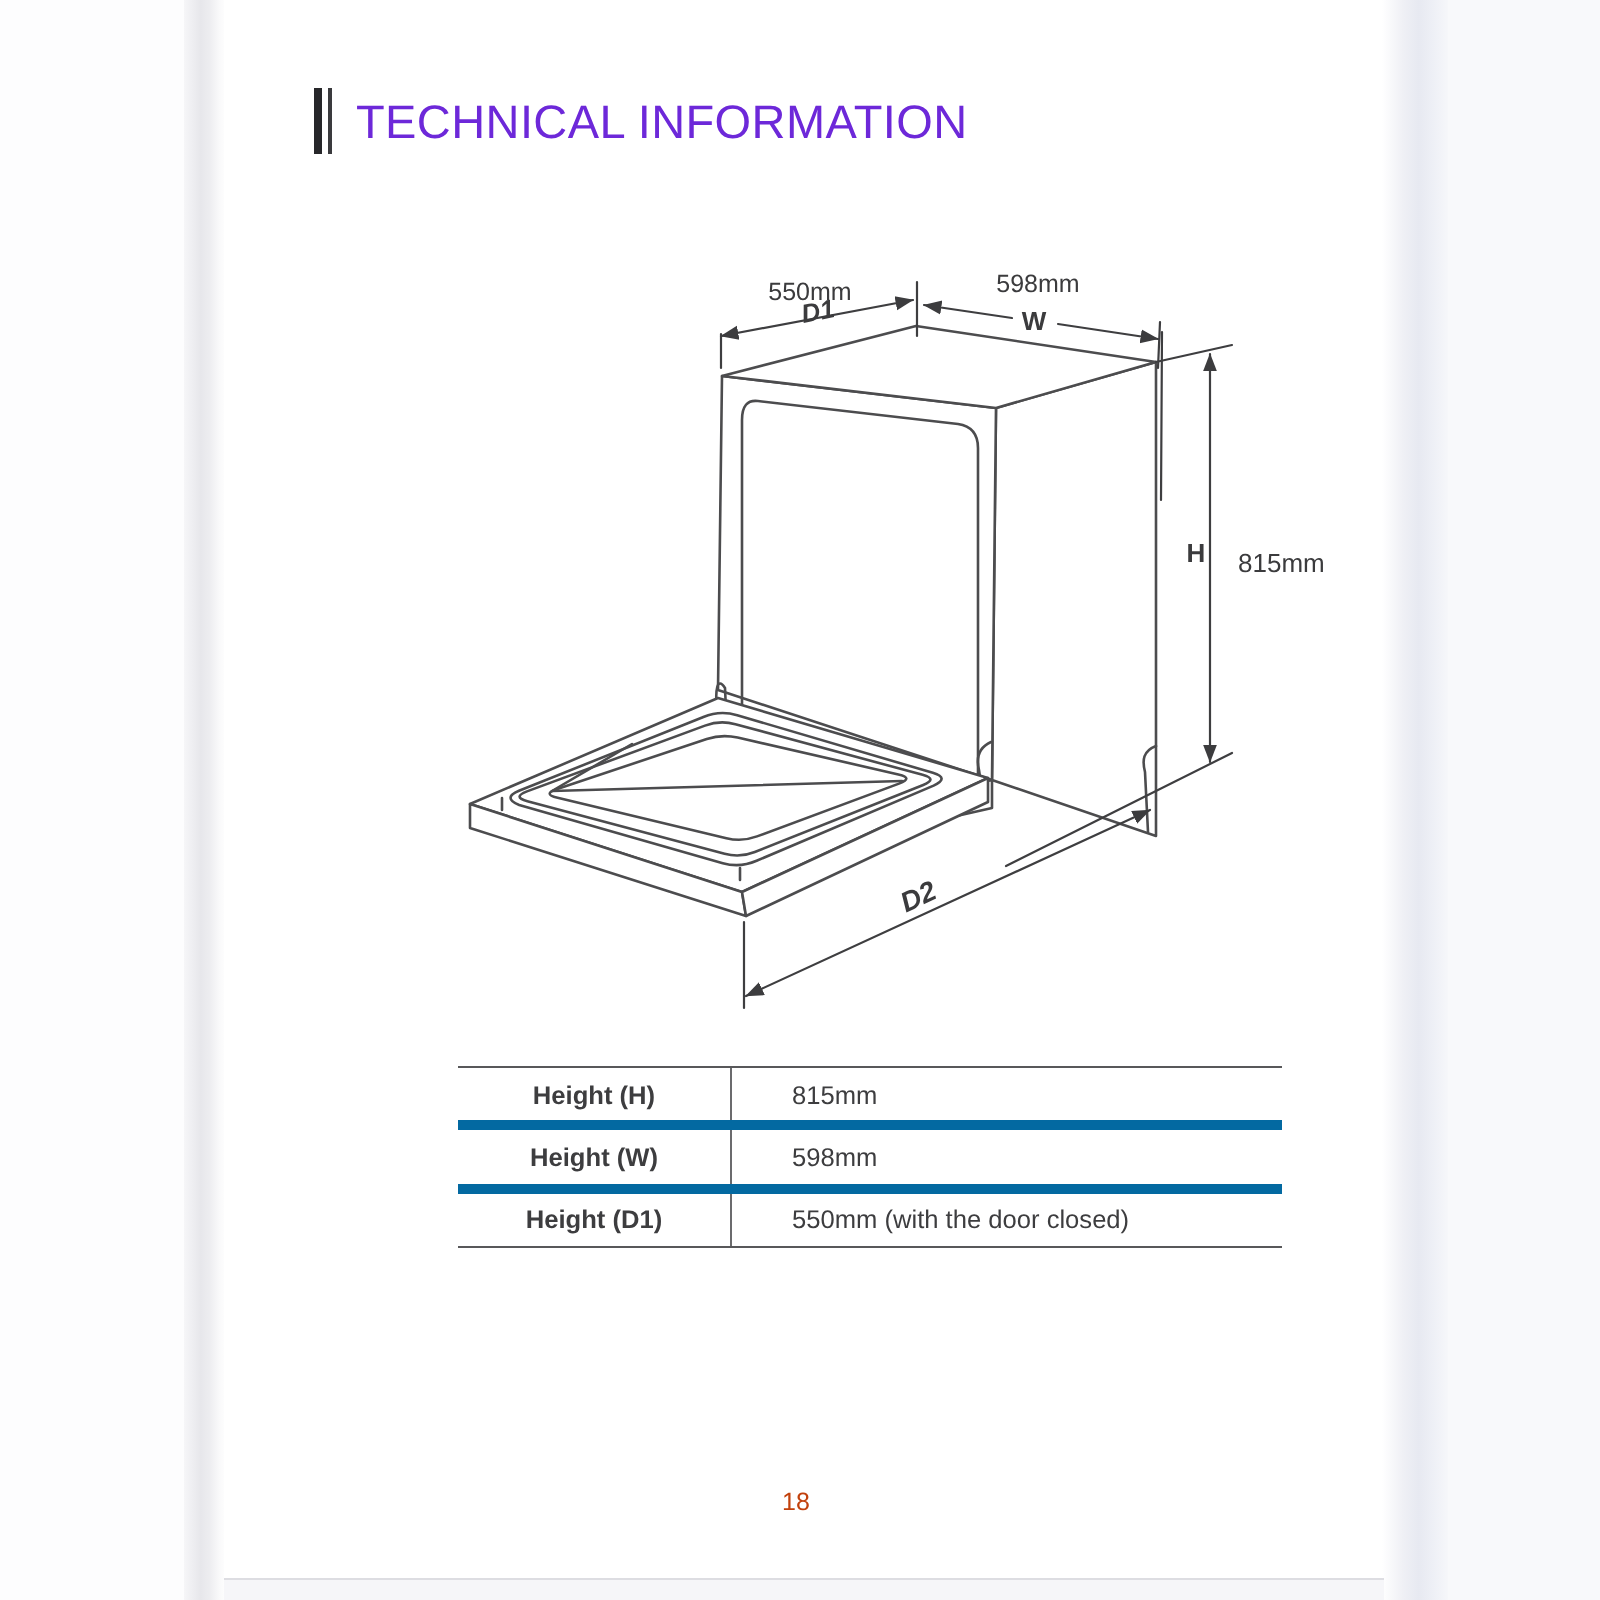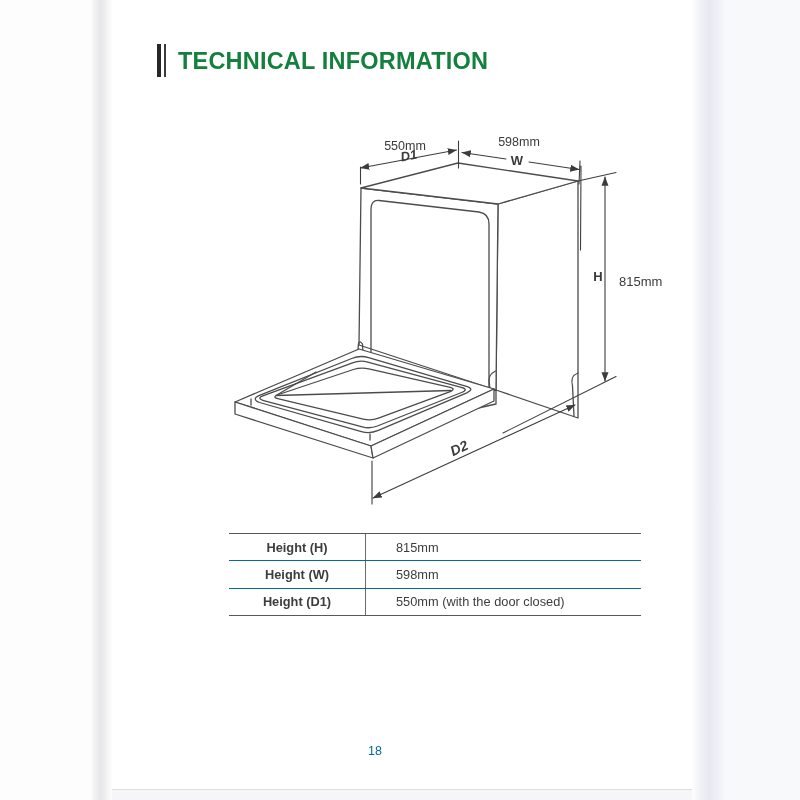--- a/index.html
+++ b/index.html
@@ -11,34 +11,34 @@
     background:linear-gradient(to right,#f6f6f8 0%,#e7e7eb 38%,#ededf0 58%,#fafafb 82%,#ffffff 100%);}
   .edge-right{position:absolute;left:691px;top:0;width:33px;height:800px;
     background:linear-gradient(to right,#ffffff 0%,#eff0f5 32%,#e7e9f1 55%,#eef0f6 78%,#f6f7fa 100%);}
   .outside-right{position:absolute;left:724px;top:0;width:76px;height:800px;background:#f8f9fb;}
   .page-bottom{position:absolute;left:112px;top:789px;width:580px;height:11px;
     background:#f6f6f9;border-top:1px solid #dddde2;}
   
   .title-block{position:absolute;left:157px;top:44px;display:flex;align-items:flex-start;}
   .bar-thick{display:inline-block;width:4px;height:33px;background:#27272a;}
   .bar-thin{display:inline-block;width:2px;height:33px;background:#3a3a3d;margin-left:3px;}
-  .page-title{margin:0 0 0 12px;font-size:23.5px;font-weight:700;letter-spacing:0.2px;
-    color:#15803d;line-height:34px;white-space:nowrap;}
+  .page-title{margin:0 0 0 12px;font-size:23.5px;font-weight:400;letter-spacing:0.2px;
+    color:#6d28d9;line-height:34px;white-space:nowrap;}
   
   .diagram-wrap{position:absolute;left:203px;top:120px;width:480px;height:400px;}
   
   .spec-table{position:absolute;left:229px;top:533px;width:412px;
     border-top:1.5px solid #58585a;border-bottom:1.5px solid #58585a;color:#3d3d3f;}
-  .spec-row{display:flex;height:26.25px;align-items:center;border-bottom:1px solid #0369a1;}
+  .spec-row{display:flex;height:26.25px;align-items:center;border-bottom:5px solid #0369a1;}
   .spec-row:last-child{border-bottom:none;}
   .spec-label{width:136px;flex:0 0 136px;text-align:center;font-weight:bold;font-size:12.8px;
     border-right:1px solid #6b6b6d;align-self:stretch;display:flex;align-items:center;justify-content:center;}
   .spec-value{flex:1;font-size:12.8px;padding-left:30px;}
-  .page-number{position:absolute;left:368px;top:744px;width:60px;
-    font-size:12.5px;color:#0369a1;}
+  .page-number{position:absolute;left:368px;top:744px;width:60px;text-align:center;
+    font-size:12.5px;color:#c2410c;}
   svg text{font-family:"Liberation Sans", sans-serif;fill:#3b3b3d;}
 </style>
 </head>
 <body>
 
 <div class="canvas">
 
   <div class="edge-left"></div>
   <div class="page-sheet"></div>
   <div class="edge-right"></div>

